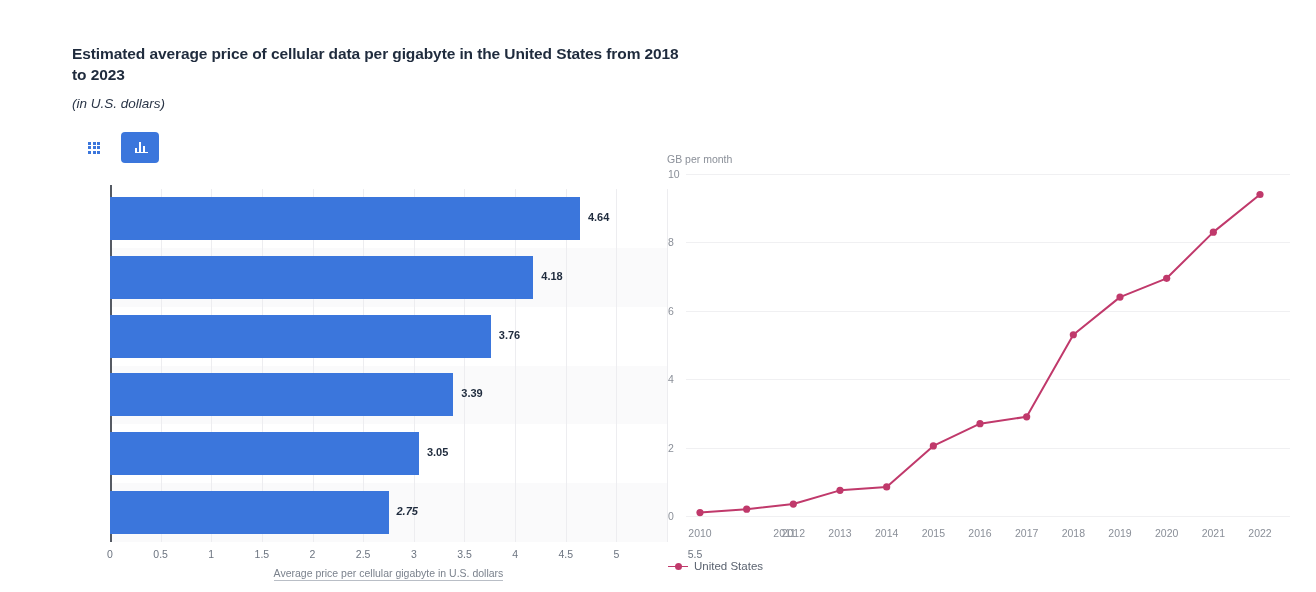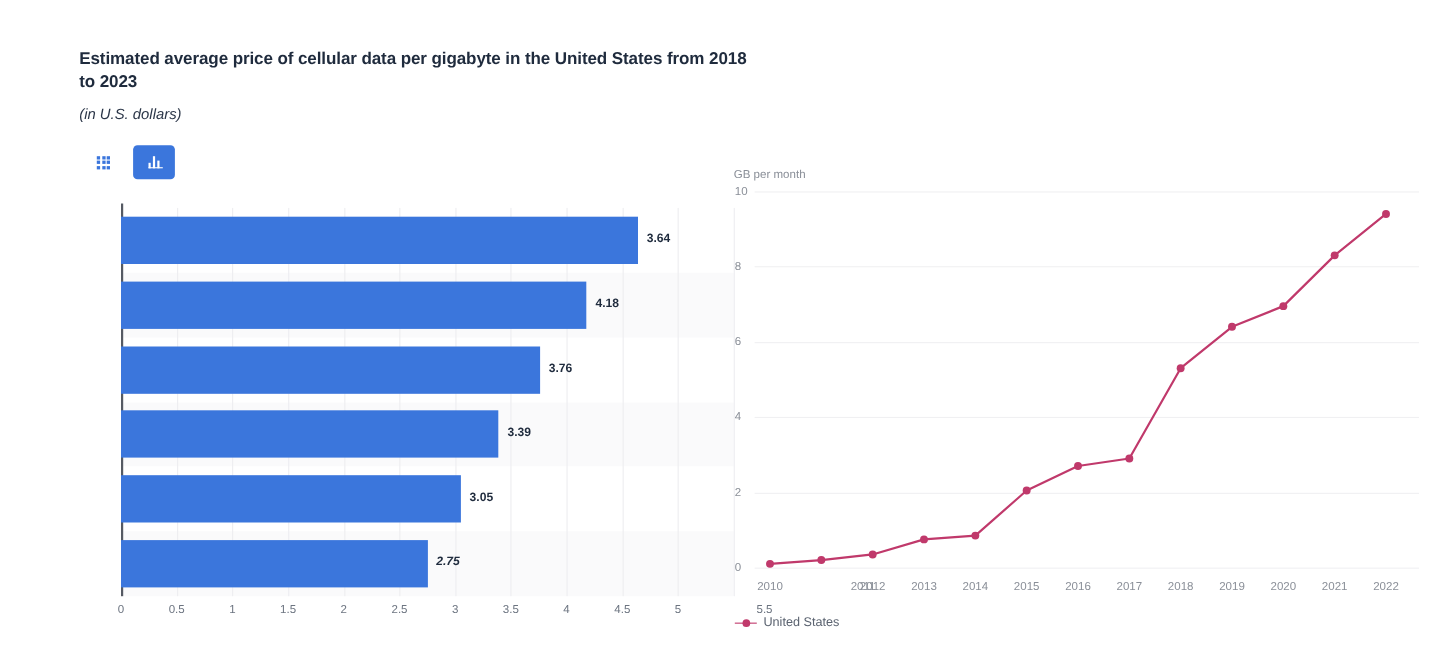--- a/index.html
+++ b/index.html
@@ -309,21 +309,21 @@
         <div class="bar-gridline" style="left: 354.455px;"></div>
         <div class="bar-gridline" style="left: 405.091px;"></div>
         <div class="bar-gridline" style="left: 455.727px;"></div>
         <div class="bar-gridline" style="left: 506.364px;"></div>
         <div class="bar-gridline" style="left: 557px;"></div>
       </div>
     <div id="bar-axis-line"></div>
 
     <div id="bar-series">
         <div class="bar-rect" style="top: 7.91667px; width: 469.905px; background: rgb(59, 118, 220);"></div>
-        <div class="bar-value" style="left: 477.905px; top: 21.9167px;">3.64</div>
+        <div class="bar-value" style="left: 477.905px; top: 21.9167px;">4.64</div>
         <div class="bar-rect" style="top: 66.75px; width: 423.32px; background: rgb(59, 118, 220);"></div>
         <div class="bar-value" style="left: 431.32px; top: 80.75px;">4.18</div>
         <div class="bar-rect" style="top: 125.583px; width: 380.785px; background: rgb(59, 118, 220);"></div>
         <div class="bar-value" style="left: 388.785px; top: 139.583px;">3.76</div>
         <div class="bar-rect" style="top: 184.417px; width: 343.315px; background: rgb(59, 118, 220);"></div>
         <div class="bar-value" style="left: 351.315px; top: 198.417px;">3.39</div>
         <div class="bar-rect" style="top: 243.25px; width: 308.882px; background: rgb(59, 118, 220);"></div>
         <div class="bar-value" style="left: 316.882px; top: 257.25px;">3.05</div>
         <div class="bar-rect" style="top: 302.083px; width: 278.5px; background: rgb(59, 118, 220);"></div>
         <div class="bar-value" style="left: 286.5px; top: 316.083px; font-style: italic;">2.75</div>
@@ -337,20 +337,23 @@
         <div class="bar-tick-label" style="left: 202.545px;">2</div>
         <div class="bar-tick-label" style="left: 253.182px;">2.5</div>
         <div class="bar-tick-label" style="left: 303.818px;">3</div>
         <div class="bar-tick-label" style="left: 354.455px;">3.5</div>
         <div class="bar-tick-label" style="left: 405.091px;">4</div>
         <div class="bar-tick-label" style="left: 455.727px;">4.5</div>
         <div class="bar-tick-label" style="left: 506.364px;">5</div>
         <div class="bar-tick-label" style="left: 585px;">5.5</div>
       </div>
 
+    <div id="bar-axis-title">
+      <span>Average price per cellular gigabyte in U.S. dollars</span>
+    </div>
   </div>
 </div>
 
 <div id="right-panel">
   <div id="line-y-title">GB per month</div>
 
   <div id="line-plot">
     <div id="line-grid">
         <div class="line-gridline" style="top: 516px;"></div>
         <div class="line-gridline" style="top: 447.6px;"></div>

